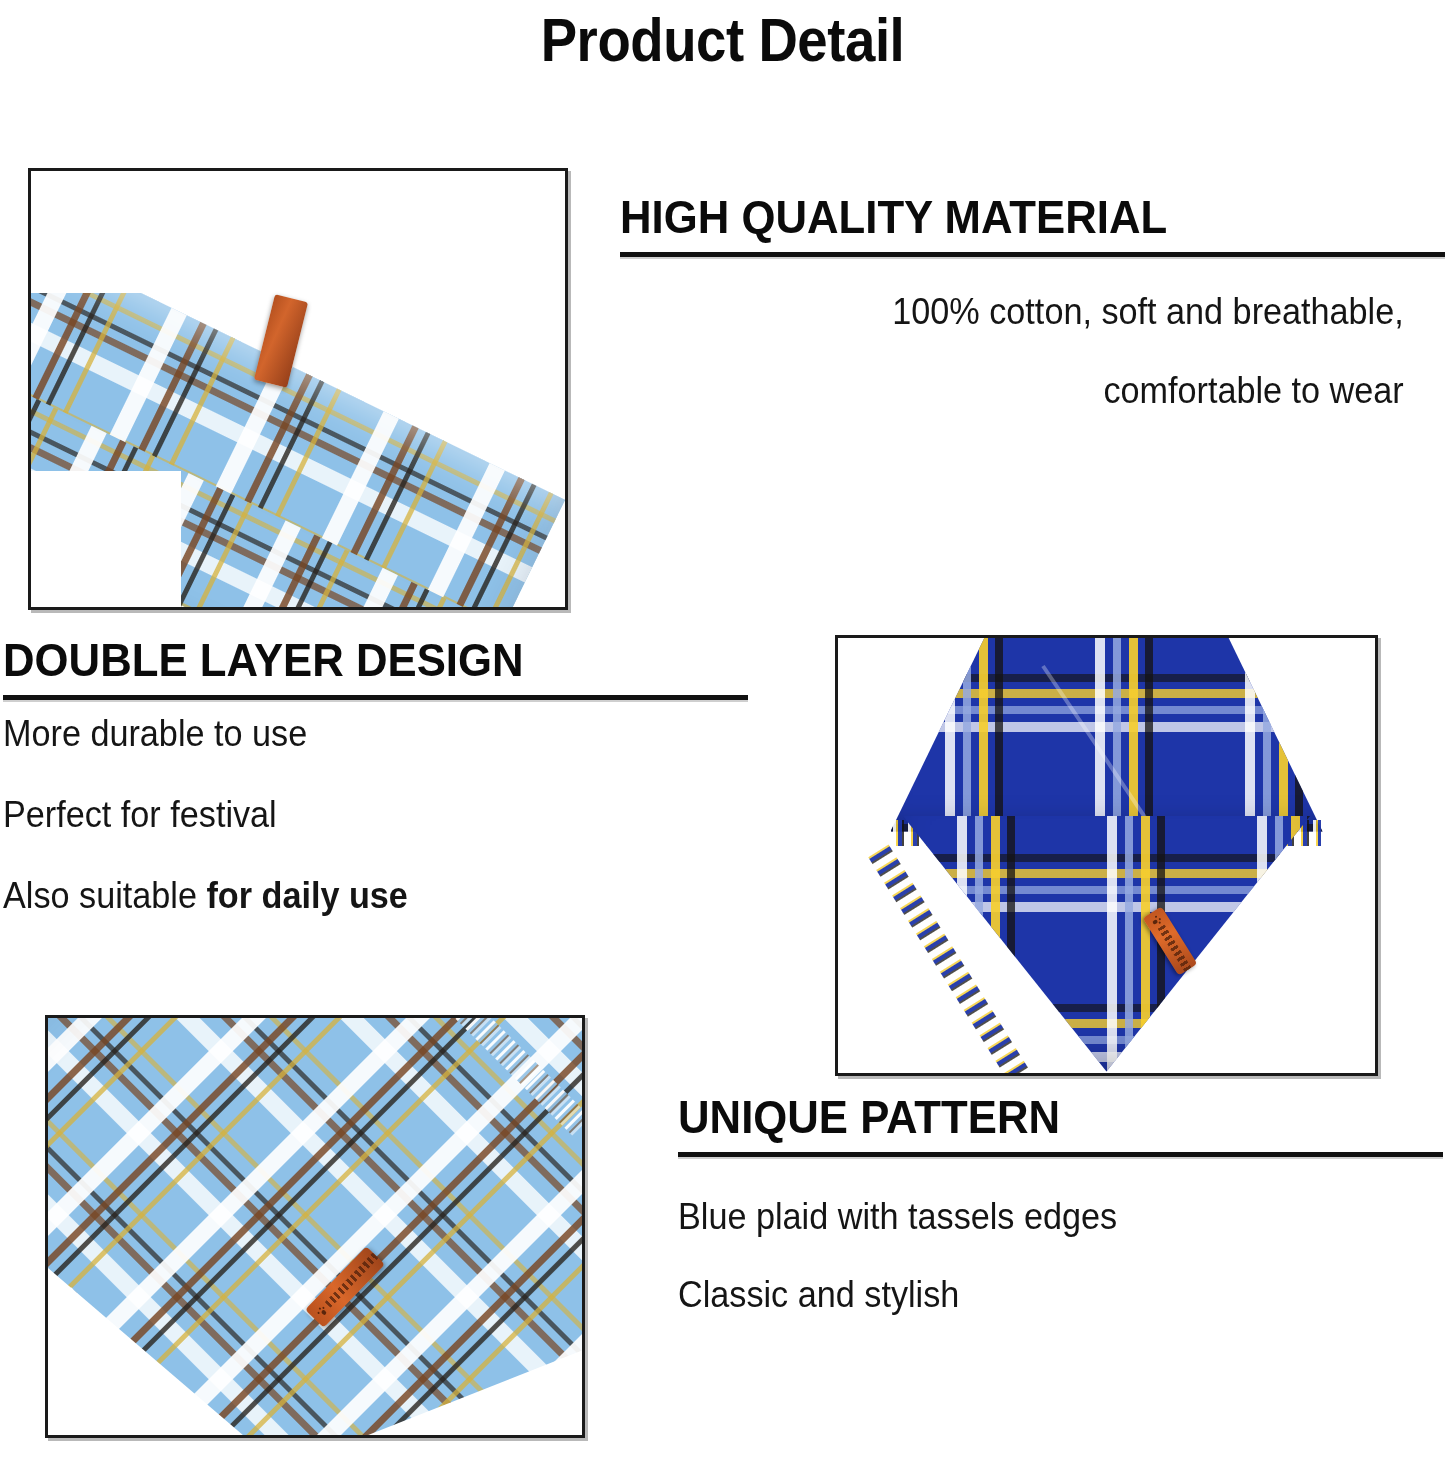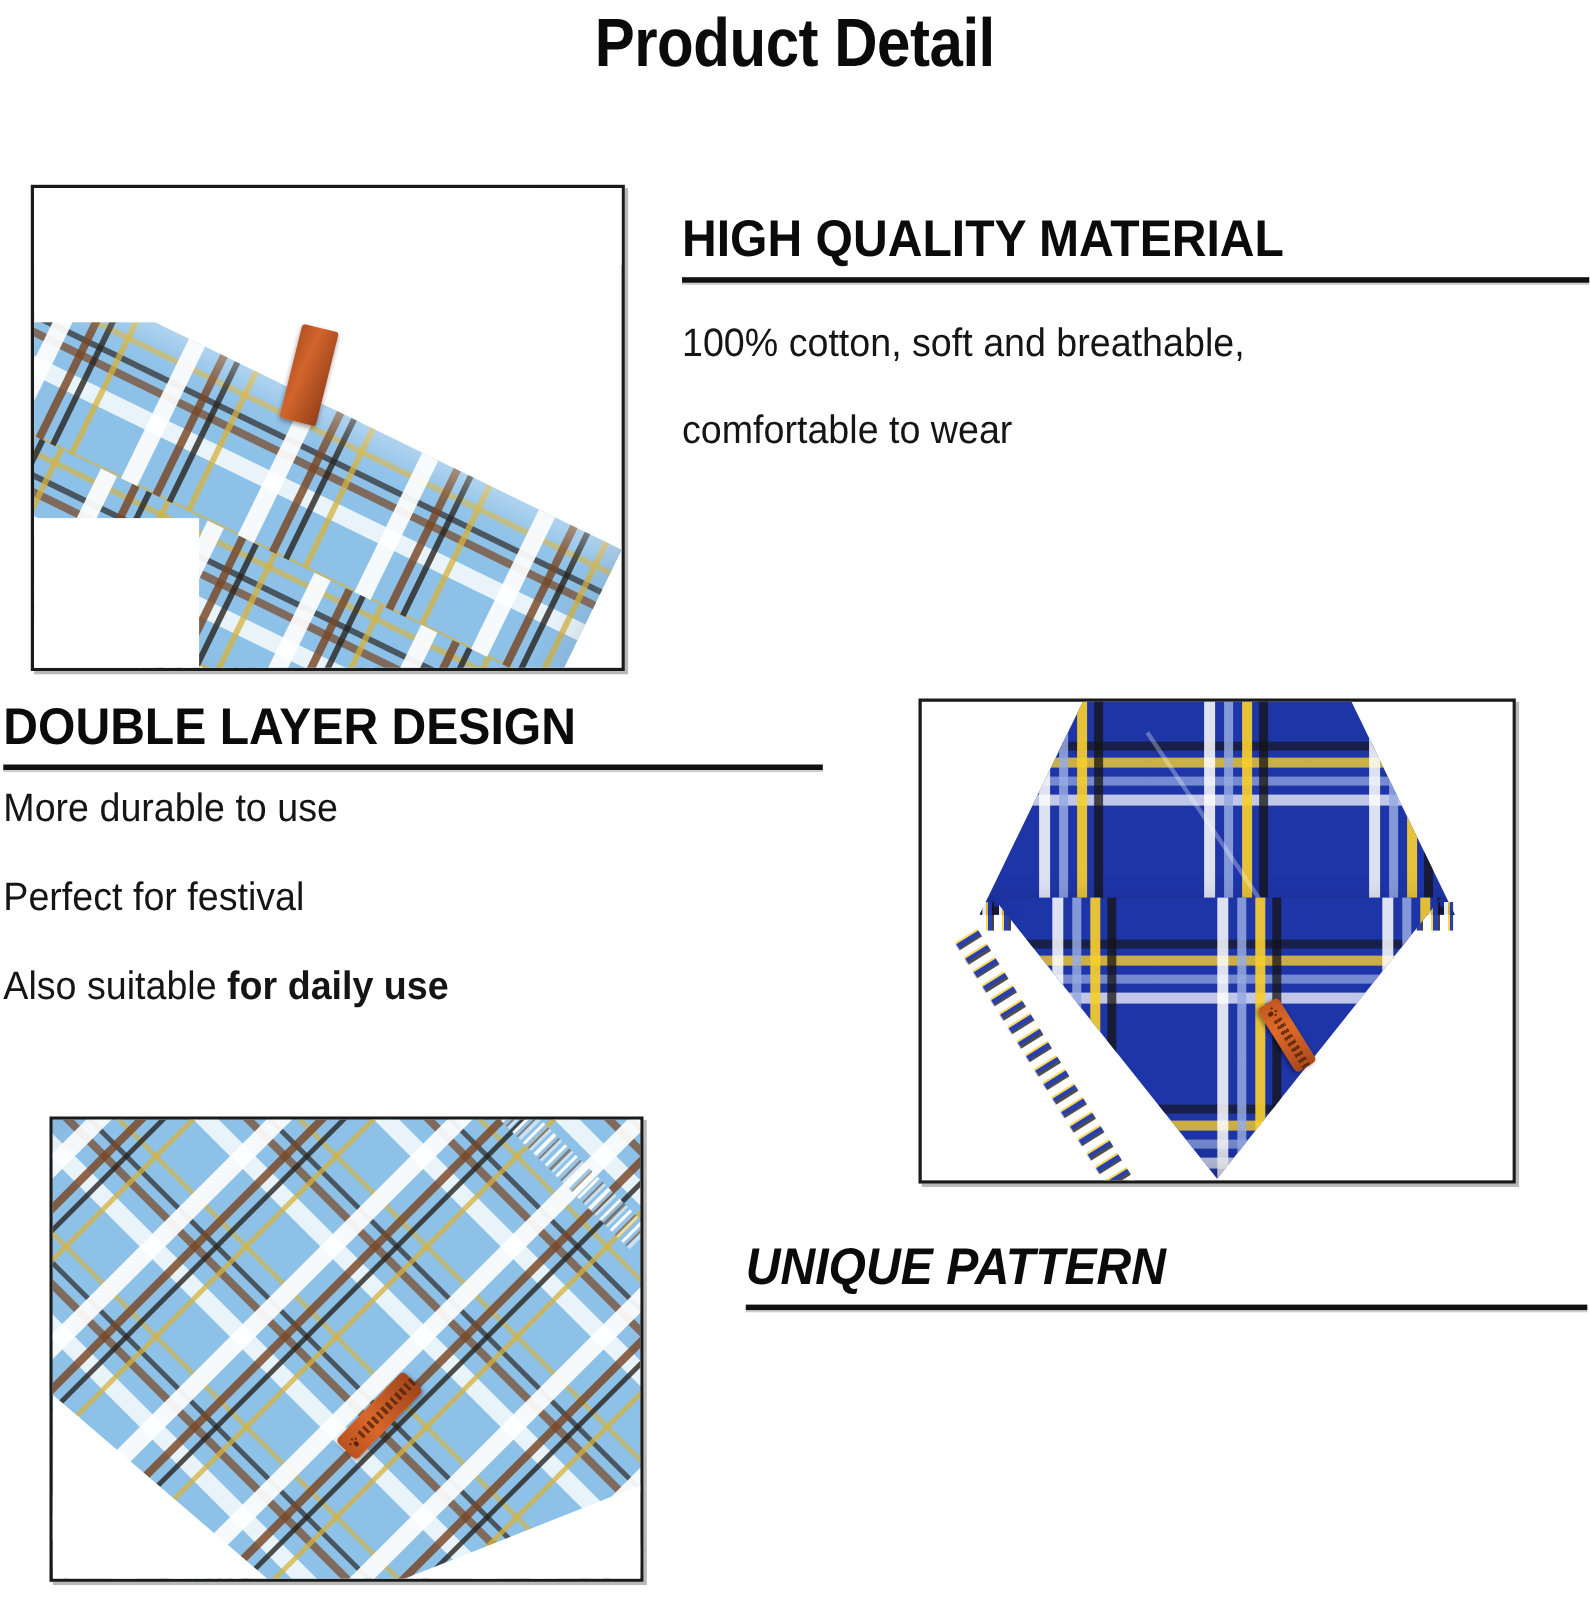--- a/index.html
+++ b/index.html
@@ -44,28 +44,28 @@
     font-size:36px;
     line-height:1.0;
     transform:scaleX(0.95);
     transform-origin:0 50%;
     white-space:nowrap;
     color:#151515;
   }
   .block p b{ font-weight:bold; }
 
   #blk-material{ left:620px; top:192px; width:825px; }
-  #blk-material .body{ margin-top:37px; }
+  #blk-material .body{ margin-top:37px;text-align:right; }
   #blk-material p + p{ margin-top:43px; }
 
   #blk-double{ left:3px; top:635px; width:745px; }
   #blk-double .body{ margin-top:16px; }
   #blk-double p + p{ margin-top:45px; }
 
-  #blk-unique{ left:678px; top:1126px; width:765px;font-style:italic; }
+  #blk-unique{ left:678px; top:1092px; width:765px; }
   #blk-unique .body{ margin-top:42px; }
   #blk-unique p + p{ margin-top:42px; }
 
   
   .frame{
     position:absolute;
     background:#fff;
     border:3px solid #1a1a1a;
     box-shadow:3px 3px 0 0 #b9b9b9;
     overflow:hidden;
@@ -333,20 +333,24 @@
           </span>
         <span class="tag-emboss"></span>
       </div>
     </div>
   </div>
 </div>
 
 <div class="block" id="blk-unique">
   <h2>UNIQUE PATTERN</h2>
   <div class="rule"></div>
+  <div class="body">
+    <p>Blue plaid with tassels edges</p>
+    <p>Classic and stylish</p>
+  </div>
 </div>
 
 <div class="frame" id="frame-flat">
   <div class="photo">
     <div class="cloth plaid-light"></div>
     <div class="edge edge-l"></div>
     <div class="edge edge-b"></div>
     <div class="white-mask" style="left:0;top:250px;width:210px;height:180px;clip-path:polygon(0 100%,0 0,100% 100%);"></div>
     <div class="white-mask" style="left:300px;top:330px;width:240px;height:95px;clip-path:polygon(100% 100%,0 100%,100% 0);"></div>
     <div class="tag">

